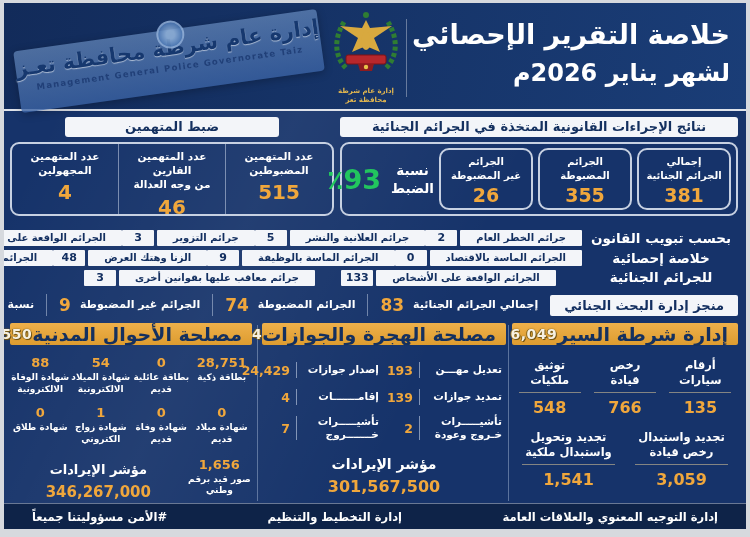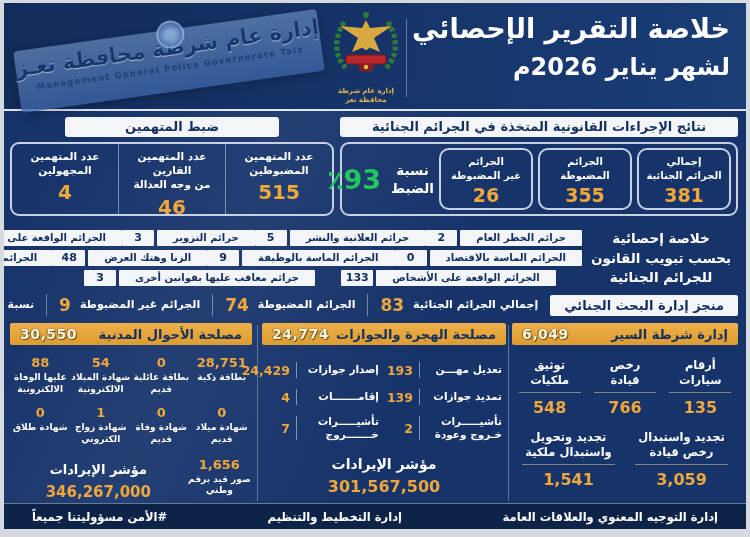--- a/index.html
+++ b/index.html
@@ -17,21 +17,21 @@
     background:linear-gradient(115deg,rgba(255,255,255,0) 10%,rgba(255,255,255,.06) 35%,rgba(255,255,255,0) 60%);
     pointer-events:none;
   }
   
   .header{
     position:absolute;top:0;left:0;width:742px;height:106px;
     background:linear-gradient(100deg,#122b5a 0%,#173push 0%,#183a72 100%);
     background:linear-gradient(100deg,#122b5a,#1a3d77);
     border-bottom:2px solid #dfe3ea;
   }
-  .title{position:absolute;top:10px;right:16px;text-align:right;color:#fff;}
+  .title{position:absolute;top:16px;right:16px;text-align:right;color:#fff;}
   .title .t1{font-size:27px;font-weight:bold;letter-spacing:-.5px;}
   .title .t2{font-size:24px;font-weight:bold;margin-top:9px;}
   .hdr-divider{position:absolute;top:16px;left:402px;width:1px;height:78px;background:rgba(255,255,255,.35);}
   .emblem{position:absolute;left:326px;top:5px;width:72px;height:78px;}
   .emblem-caption{
     position:absolute;left:322px;top:84px;width:80px;text-align:center;
     color:#e4b84f;font-size:7px;font-weight:bold;line-height:1.3;
   }
   .watermark{
     position:absolute;left:12px;top:27px;width:306px;height:62px;
@@ -114,21 +114,21 @@
   .cid-item .lbl-w{font-size:11px;white-space:nowrap;}
   .cid-item .val-g{font-size:17px;}
   
   .bottom{position:absolute;top:320px;left:6px;width:728px;height:180px;}
   .vsep{position:absolute;top:2px;width:1px;height:176px;background:rgba(175,192,220,.45);}
   .col{position:absolute;top:0;}
   .gold-bar{
     height:22px;background:linear-gradient(180deg,#eeb04a,#dd9c30);border-radius:2px;
     display:flex;align-items:center;justify-content:space-between;padding:0 10px;
   }
-  .gold-bar .gb-title{color:#14305f;font-size:13px;font-weight:bold;white-space:nowrap;}
+  .gold-bar .gb-title{color:#14305f;font-size:19px;font-weight:bold;white-space:nowrap;}
   .gold-bar .gb-total{
     font-size:14px;font-weight:bold;color:#f7f1e2;letter-spacing:.5px;
     text-shadow:0 0 2px #8a6a1f,1px 1px 0 #6b4f12,-1px 0 0 #8a6a1f;
   }
   
   .traffic{left:502px;width:226px;}
   .t-row{display:flex;margin-top:13px;}
   .tstat{flex:1;text-align:center;}
   .tstat-lbl{
     color:#fff;font-size:11.5px;font-weight:bold;line-height:1.3;
@@ -253,22 +253,22 @@
           <div>نسبة</div>
           <div>الضبط</div>
         </div>
         <div class="rate-val num">٪93</div>
       </div>
     </div>
   </div>
 
   <div class="law">
     <div class="law-title">
+      <div>بحسب تبويب القانون</div>
       <div>خلاصة إحصائية</div>
-      <div>بحسب تبويب القانون</div>
       <div>للجرائم الجنائية</div>
     </div>
     <div class="law-table">
       <div class="law-row">
         <div class="law-pair">
           <span class="law-lbl">جرائم الخطر العام</span>
           <span class="law-val num">2</span>
         </div>
         <div class="law-pair">
           <span class="law-lbl">جرائم العلانية والنشر</span>
@@ -464,21 +464,21 @@
         <div class="cstat">
           <div class="cstat-val num">54</div>
           <div class="cstat-lbl">
             <div>شهادة الميلاد</div>
             <div>الالكترونية</div>
           </div>
         </div>
         <div class="cstat">
           <div class="cstat-val num">88</div>
           <div class="cstat-lbl">
-            <div>عليها الوفاة</div>
+            <div>شهادة الوفاة</div>
             <div>الالكترونية</div>
           </div>
         </div>
       </div>
       <div class="c-row">
         <div class="cstat">
           <div class="cstat-val num">0</div>
           <div class="cstat-lbl">
             <div>شهادة ميلاد</div>
             <div>قديم</div>

